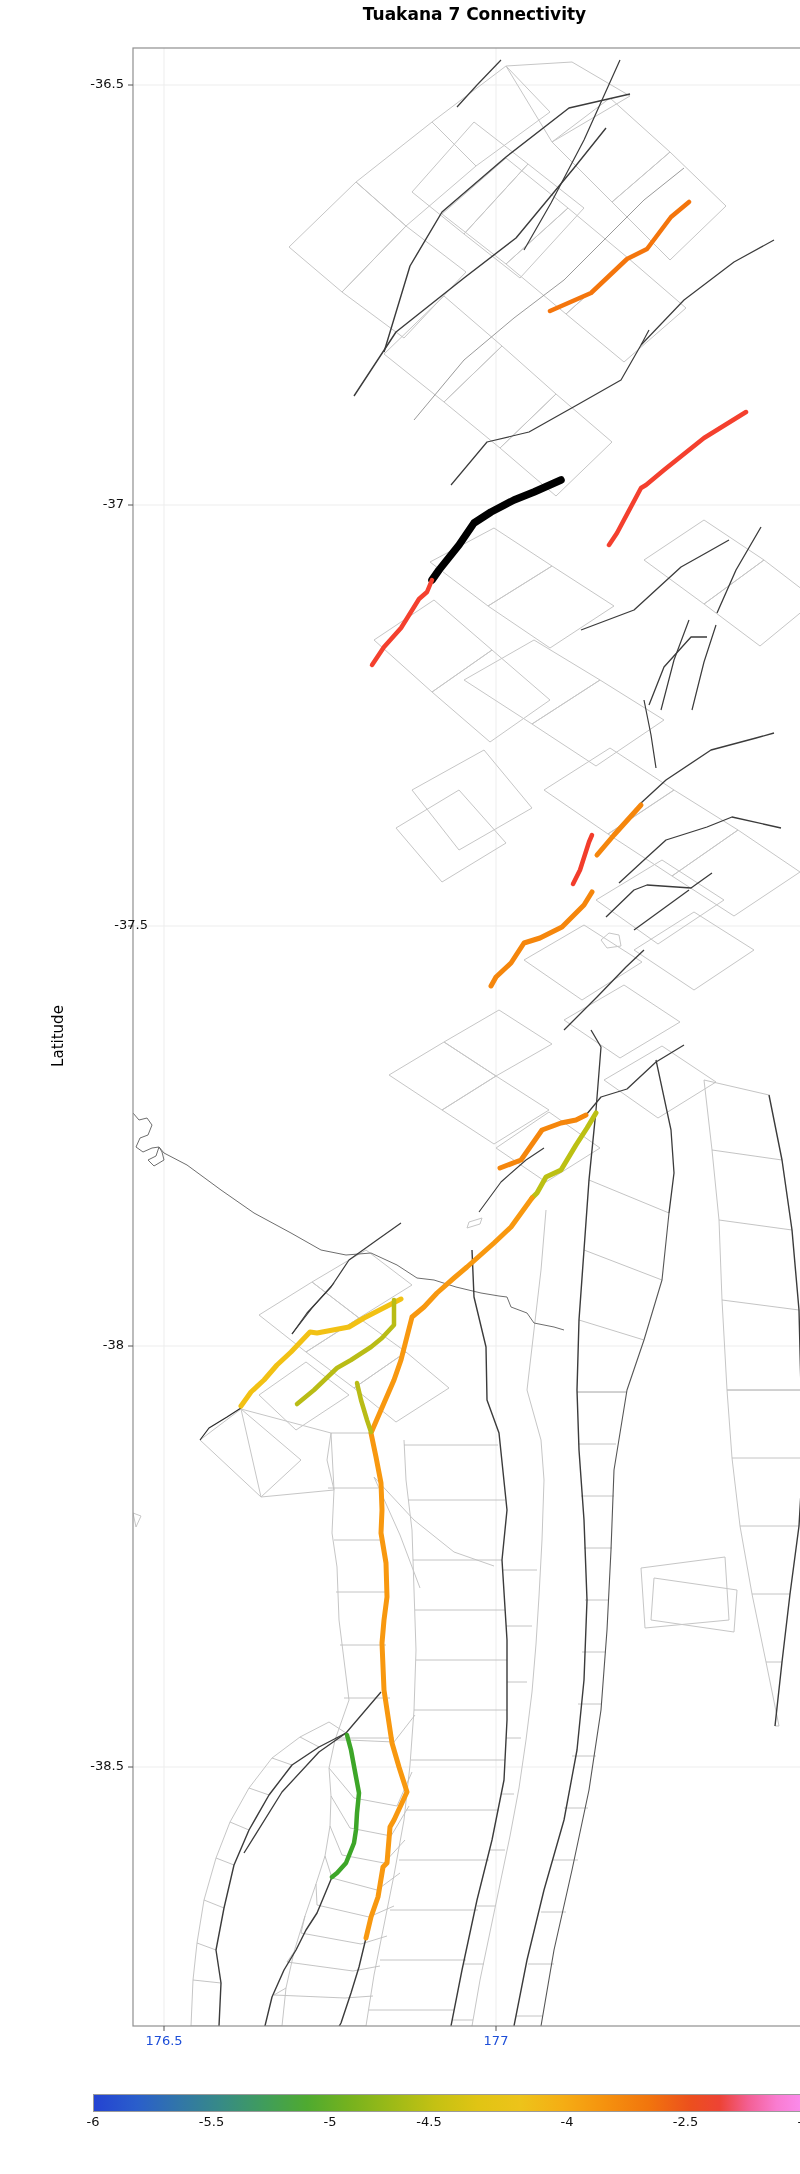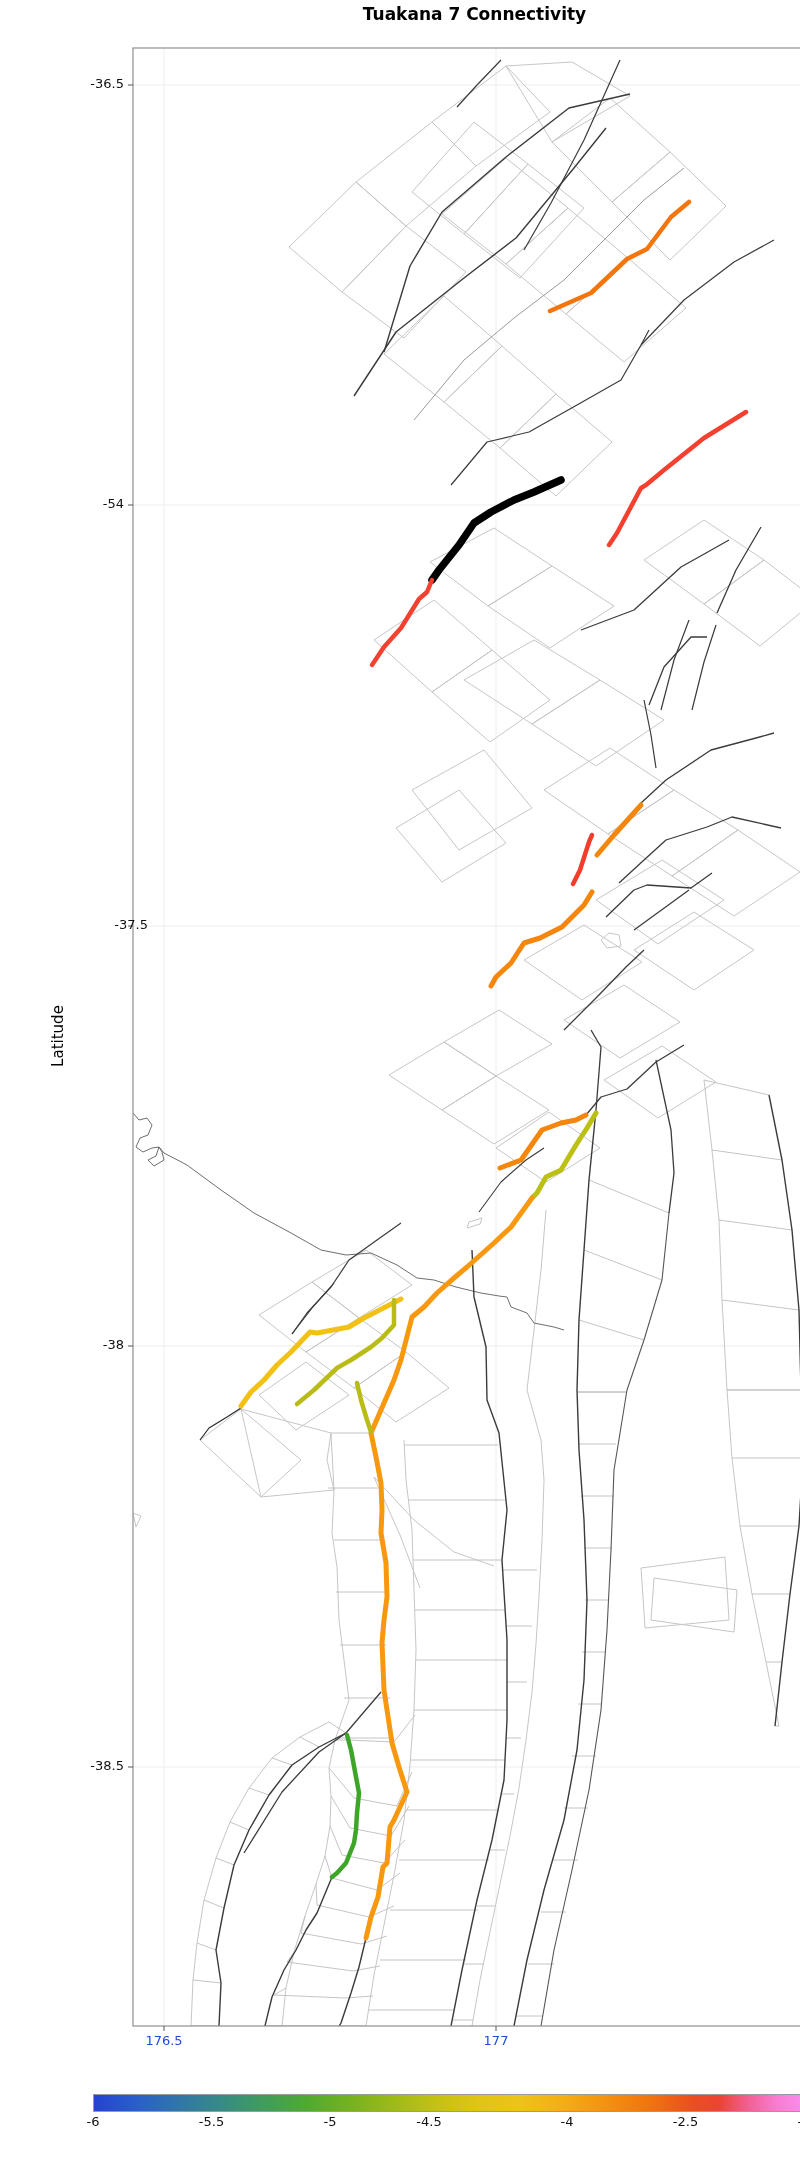--- a/index.html
+++ b/index.html
@@ -246,21 +246,21 @@
       <line x1="452" y1="2026" x2="452" y2="2031" stroke="#555555" stroke-width="1"></line>
       <line x1="84" y1="85" x2="89" y2="85" stroke="#555555" stroke-width="1"></line>
       <line x1="84" y1="505" x2="89" y2="505" stroke="#555555" stroke-width="1"></line>
       <line x1="84" y1="926" x2="89" y2="926" stroke="#555555" stroke-width="1"></line>
       <line x1="84" y1="1346" x2="89" y2="1346" stroke="#555555" stroke-width="1"></line>
       <line x1="84" y1="1767" x2="89" y2="1767" stroke="#555555" stroke-width="1"></line>
     </svg>
   <div class="axis-label" id="ylabel">Latitude</div>
   <div id="colorbar" style="left: 49px; top: 2094px; width: 711px; height: 16px; background: linear-gradient(to right, rgb(36, 67, 210) 0%, rgb(42, 94, 203) 6%, rgb(49, 118, 168) 12%, rgb(55, 139, 133) 18%, rgb(64, 157, 91) 24%, rgb(79, 170, 48) 30%, rgb(118, 178, 30) 36%, rgb(157, 186, 23) 42%, rgb(196, 193, 19) 48%, rgb(224, 196, 20) 54%, rgb(237, 195, 26) 60%, rgb(245, 173, 20) 66%, rgb(245, 145, 14) 72%, rgb(241, 117, 13) 78%, rgb(236, 79, 30) 84%, rgb(237, 67, 53) 88%, rgb(243, 95, 147) 92%, rgb(249, 124, 208) 96%, rgb(251, 141, 240) 100%);"></div>
 <div class="ytick" style="top: 76px;">-36.5</div>
-    <div class="ytick" style="top: 496px;">-54</div>
+    <div class="ytick" style="top: 496px;">-37</div>
     <div class="ytick" style="top: 917px; padding-left: 24px;">-37.5</div>
     <div class="ytick" style="top: 1337px;">-38</div>
     <div class="ytick" style="top: 1758px;">-38.5</div>
     <div class="xtick" style="left: 120px;">176.5</div>
     <div class="xtick" style="left: 452px;">177</div>
     <div class="cbtick" style="left: 49px; top: 2114px;">-6</div>
     <div class="cbtick" style="left: 167.524px; top: 2114px;">-5.5</div>
     <div class="cbtick" style="left: 285.976px; top: 2114px;">-5</div>
     <div class="cbtick" style="left: 385px; top: 2114px; text-align: right;">-4.5</div>
     <div class="cbtick" style="left: 523.024px; top: 2114px;">-4</div>

